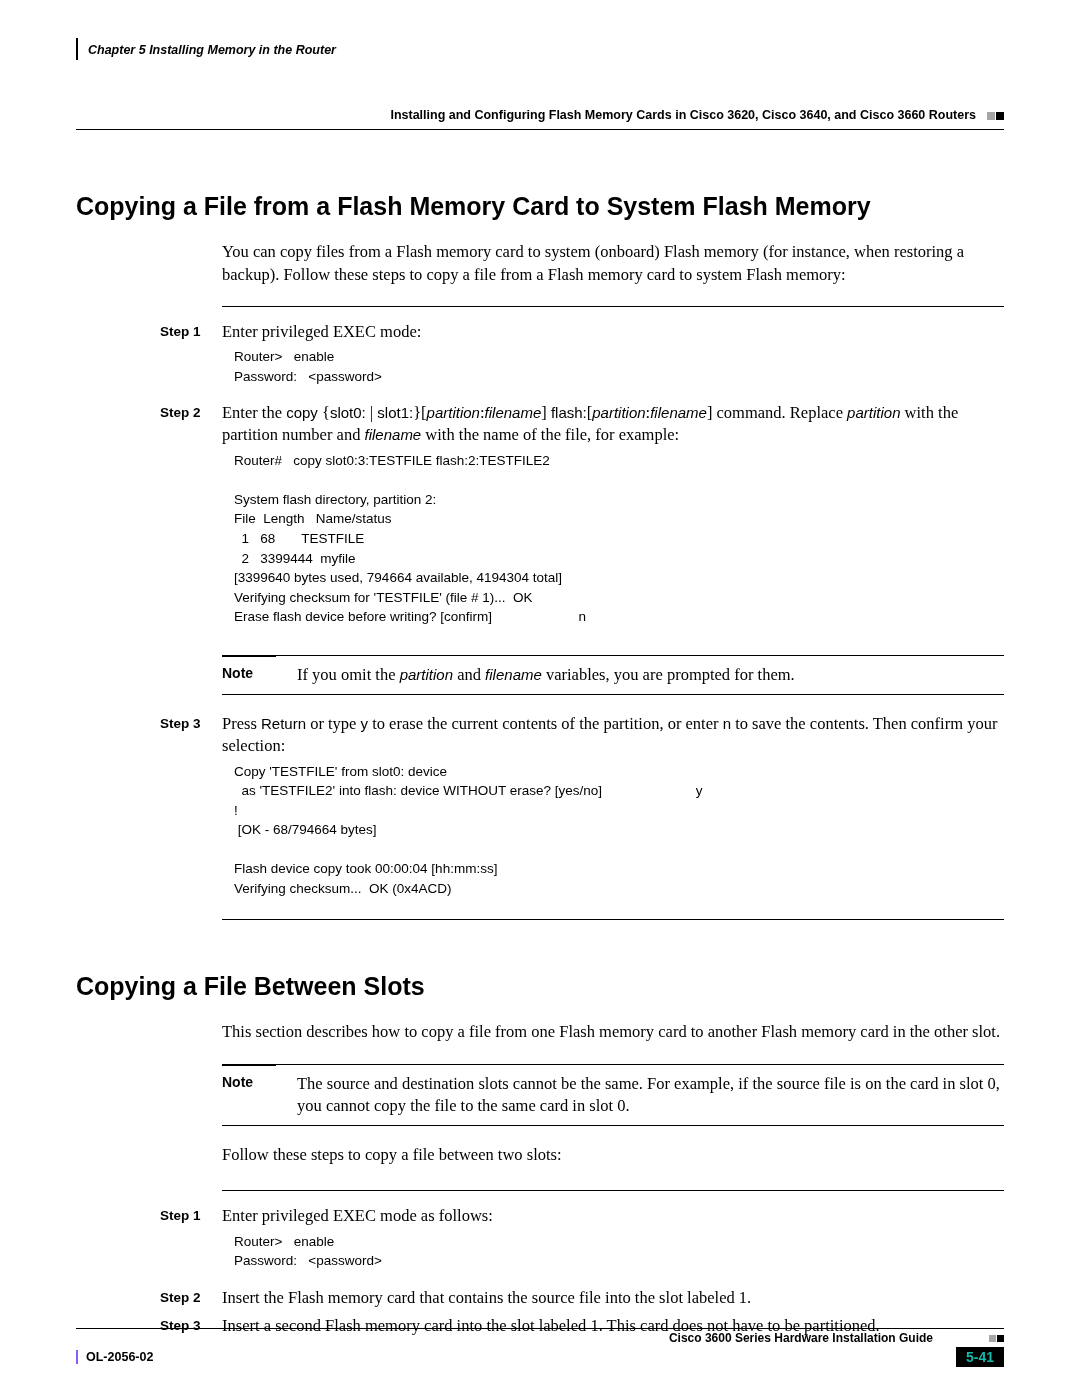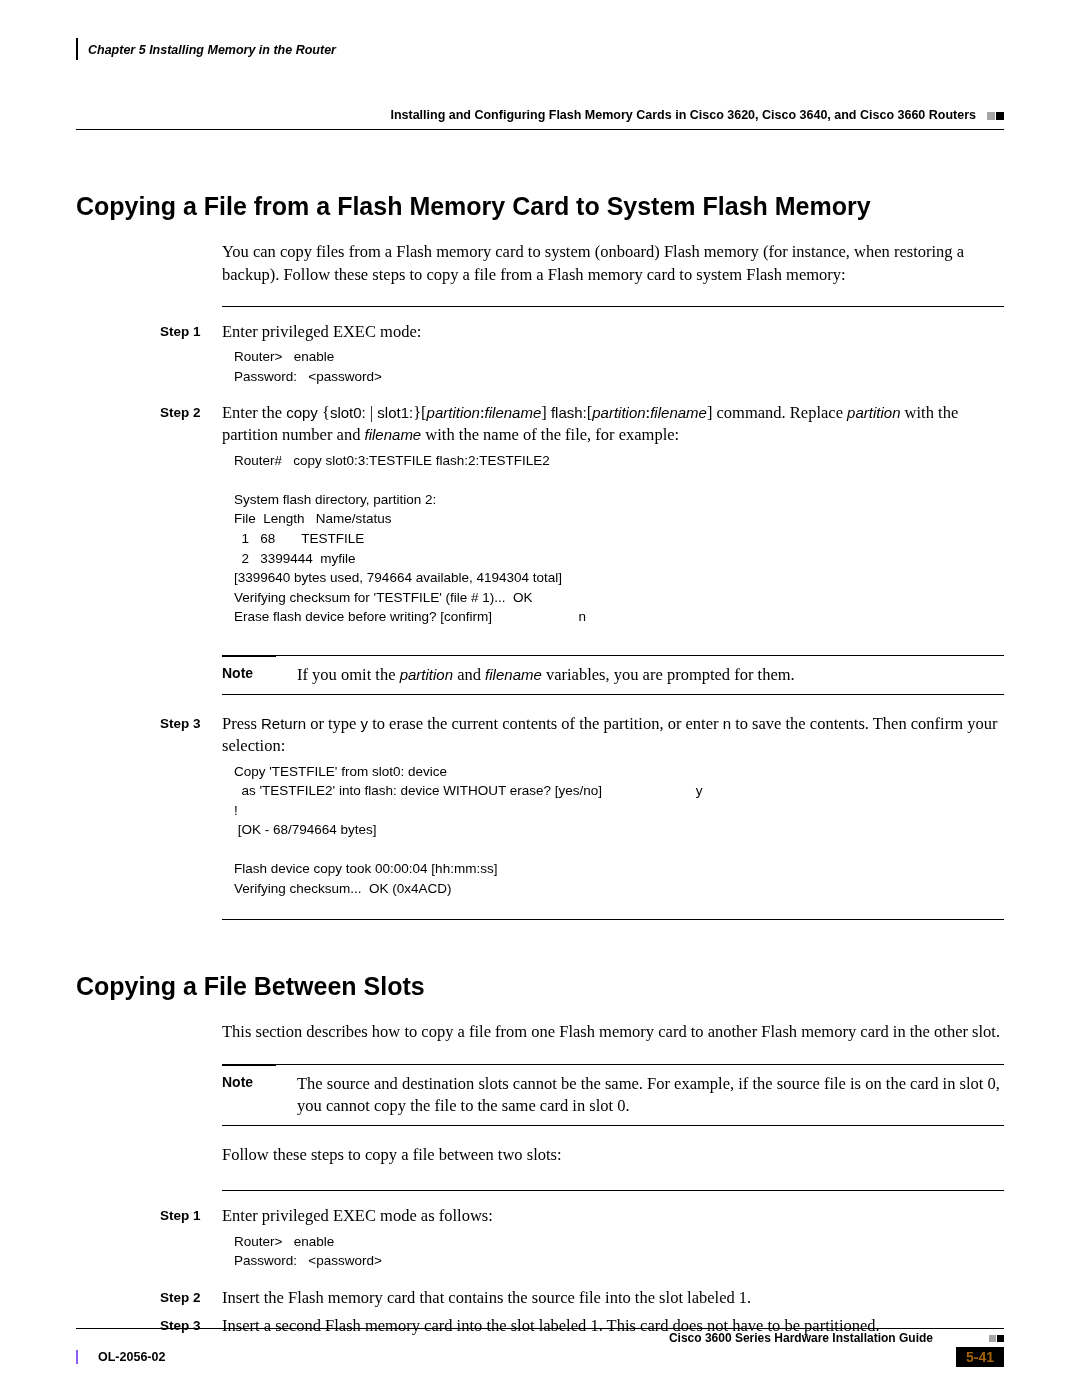--- a/index.html
+++ b/index.html
@@ -120,26 +120,26 @@
     padding-top: 2px;
     gap: 47px;
   }
   .footer-bottom {
     display:flex; justify-content:space-between; align-items:center;
     font-family: Arial, Helvetica, sans-serif;
     font-size: 12.5px; font-weight:bold;
     margin-top: 2px;
   }
   .page-num-box {
-    background:#000; color:#a16207;
+    background:#000; color:#14b8a6;
     padding: 2px 10px;
     font-family: Arial, Helvetica, sans-serif;
     font-size: 14px; font-weight:bold;
   }
-  .doc-id { border-left: 2px solid #8b5cf6; padding-left: 20px; }
+  .doc-id { border-left: 2px solid #8b5cf6; padding-left: 8px; }
   .sq-small { width:7px; height:7px; background:#000; display:inline-block; margin-left:1px;}
   .sq-small.light { opacity:0.35; }
 </style>
 </head>
 <body>
 
 <div class="page">
 
   <div class="hdr-top">
     <span class="hdr-chapter">Chapter 5      Installing Memory in the Router</span>

